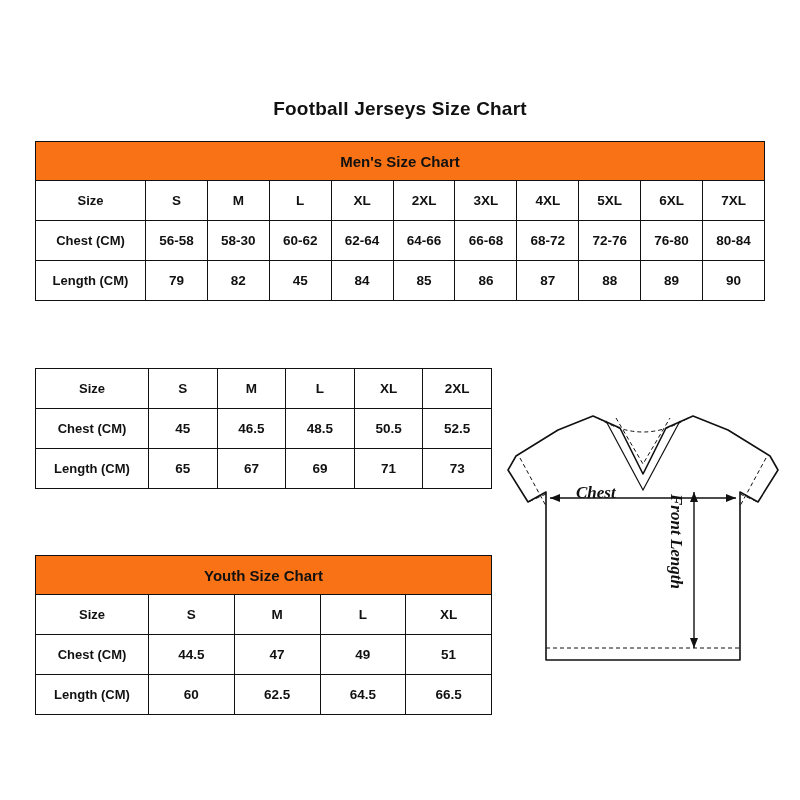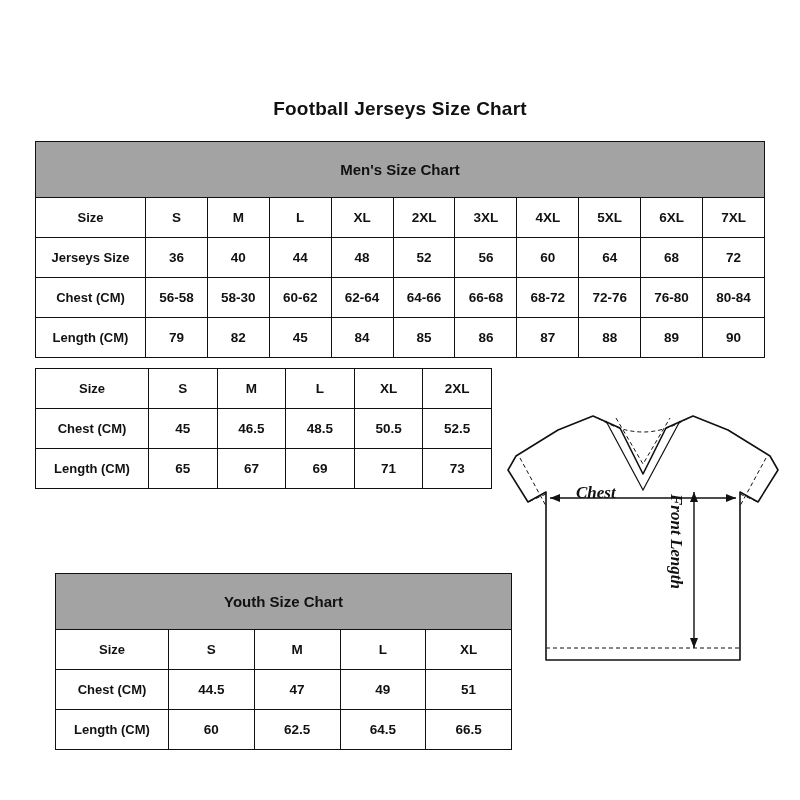--- a/index.html
+++ b/index.html
@@ -42,24 +42,24 @@
     text-align: center;
     vertical-align: middle;
     font-size: 13.5px;
     font-weight: bold;
     color: #111111;
     padding: 0;
     height: 40px;
     box-sizing: border-box;
   }
   table.size-table .section-head {
-    background: #a3a3a3;
+    background: #f97316;
     font-size: 15px;
     font-weight: bold;
-    height: 56px;
+    height: 39px;
   }
   table.size-table .row-label {
     font-size: 13px;
   }
 
   
   #mens-table-wrap {
     position: absolute;
     left: 35px;
     top: 141px;
@@ -73,22 +73,21 @@
     left: 35px;
     top: 368px;
   }
   #womens-table { width: 457px; }
   #womens-table col.label-col { width: 113px; }
 
   
   #youth-table-wrap {
     position: absolute;
     left: 35px;
-    top: 573px;
-    margin-left: 20px;
+    top: 555px;
   }
   #youth-table { width: 457px; }
   #youth-table col.label-col { width: 113px; }
 
   
   #shirt-diagram {
     position: absolute;
     left: 498px;
     top: 398px;
     width: 290px;
@@ -145,33 +144,20 @@
           <td>S</td>
           <td>M</td>
           <td>L</td>
           <td>XL</td>
           <td>2XL</td>
           <td>3XL</td>
           <td>4XL</td>
           <td>5XL</td>
           <td>6XL</td>
           <td>7XL</td>
-        </tr>
-        <tr>
-          <td class="row-label">Jerseys Size</td>
-          <td>36</td>
-          <td>40</td>
-          <td>44</td>
-          <td>48</td>
-          <td>52</td>
-          <td>56</td>
-          <td>60</td>
-          <td>64</td>
-          <td>68</td>
-          <td>72</td>
         </tr>
         <tr>
           <td class="row-label">Chest (CM)</td>
           <td>56-58</td>
           <td>58-30</td>
           <td>60-62</td>
           <td>62-64</td>
           <td>64-66</td>
           <td>66-68</td>
           <td>68-72</td>

